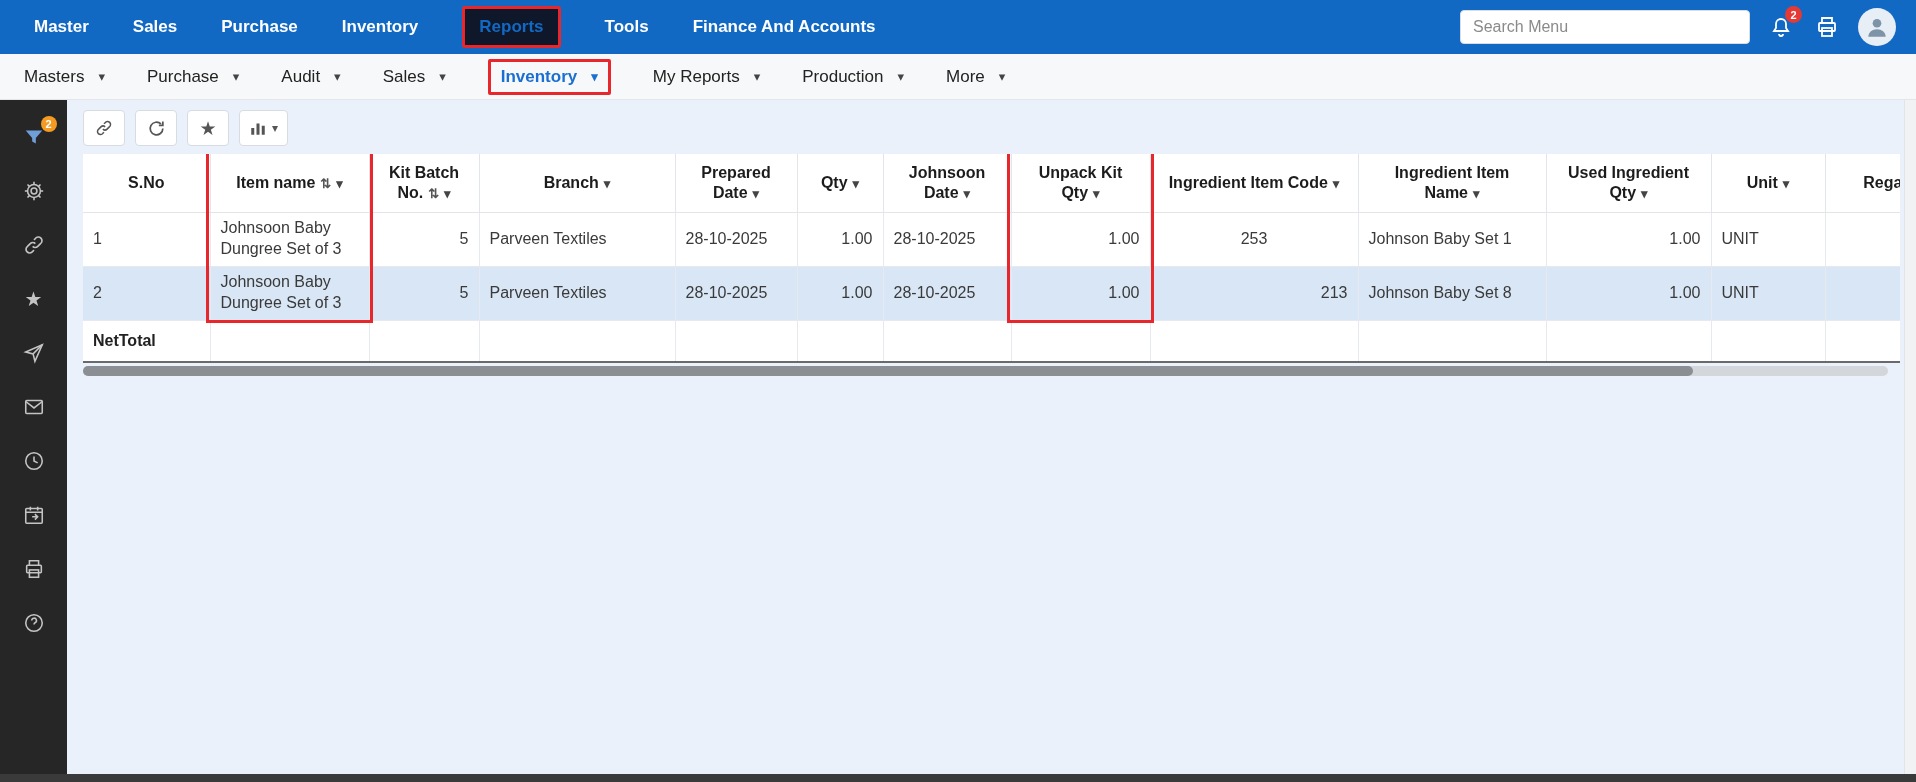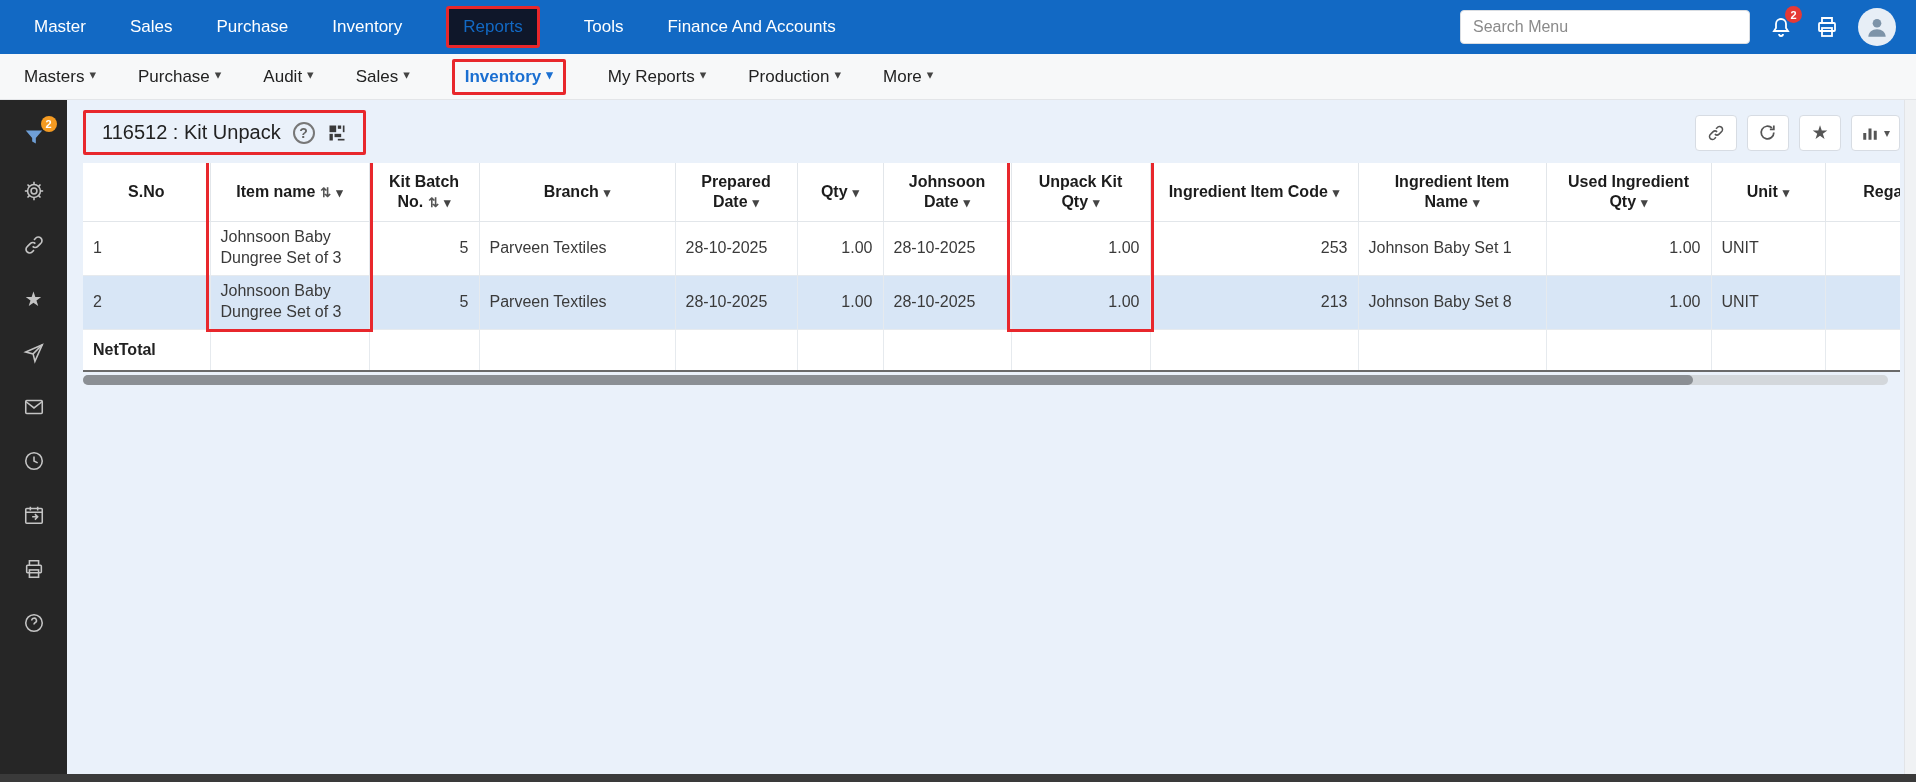--- a/index.html
+++ b/index.html
@@ -8,36 +8,36 @@
     --badge-orange:#f59b22; --notif-red:#e53935;
   }
   *{box-sizing:border-box; margin:0; padding:0;}
   body{font-family:"Liberation Sans", sans-serif; background:#fff;}
   #app{position:relative; width:1916px; height:782px; overflow:hidden; background:#fff;}
 
   
   .topbar{position:absolute; left:0; top:0; width:100%; height:54px; background:var(--topbar-blue);
     display:flex; align-items:center; padding:0 20px 0 34px;}
   .tn-items{display:flex; align-items:center; gap:44px;}
-  .tn-item{color:#fff; font-size:17px; font-weight:400; cursor:pointer; white-space:nowrap;}
+  .tn-item{color:#fff; font-size:17px; font-weight:700; cursor:pointer; white-space:nowrap;}
   .tn-item.active{background:#0f172a; color:var(--topbar-blue); border:3px solid var(--accent-red);
     border-radius:3px; padding:8px 14px;}
   .topbar-right{margin-left:auto; display:flex; align-items:center; gap:16px;}
   .search-box{width:290px; height:34px; border:1px solid #d9dde2; border-radius:4px; background:#fff;
     padding:0 12px; font-size:16px; color:#333; font-family:"Liberation Sans", sans-serif;}
   .search-box::placeholder{color:#8a8a8a;}
   .tb-icon{position:relative; width:30px; height:30px; display:flex; align-items:center; justify-content:center; cursor:pointer;}
   .notif-badge{position:absolute; top:-6px; right:-6px; min-width:17px; height:17px; border-radius:9px;
     background:var(--notif-red); color:#fff; font-size:11px; font-weight:700; display:flex; align-items:center; justify-content:center; padding:0 3px;}
   .avatar{width:38px; height:38px; border-radius:50%; background:#e7eef6; display:flex; align-items:center; justify-content:center; cursor:pointer;}
 
   
   .subnav{position:absolute; left:0; top:54px; width:100%; height:46px; background:#f7f8f9;
     border-bottom:1px solid #e3e5e8; display:flex; align-items:center; gap:42px; padding:0 24px;}
-  .sn-item{display:flex; align-items:flex-start; gap:5px; font-size:17px; color:#222; cursor:pointer; white-space:nowrap;}
+  .sn-item{display:flex; align-items:center; gap:14px; font-size:17px; color:#222; cursor:pointer; white-space:nowrap;}
   .sn-item .caret{font-size:13px; color:#444;}
   .sn-item.active{color:var(--active-blue); font-weight:700; border:3px solid var(--accent-red); border-radius:2px; padding:5px 10px;}
   .sn-item.active .caret{color:var(--active-blue);}
 
   
   .sidebar{position:absolute; left:0; top:100px; bottom:0; width:67px; background:var(--sidebar-dark);
     display:flex; flex-direction:column; align-items:center; gap:28px; padding-top:24px; z-index:3;}
   .sb-icon{position:relative; width:26px; height:26px; display:flex; align-items:center; justify-content:center; cursor:pointer;}
   .sb-badge{position:absolute; top:-8px; right:-10px; min-width:16px; height:16px; border-radius:8px;
     background:var(--badge-orange); color:#fff; font-size:11px; font-weight:700;
@@ -213,32 +213,20 @@
       <svg width="22" height="22" viewBox="0 0 24 24" fill="none" stroke="#c4c4c4" stroke-width="1.7">
         <circle cx="12" cy="12" r="9"></circle>
           <path d="M9.5 9.3a2.6 2.6 0 1 1 3.6 2.4c-.8.4-1.1 1-1.1 1.8"></path>
           <path d="M12 17h.01"></path>
       </svg>
     </div>
   </div>
 
   <div class="main">
     <div class="title-row">
-      <div class="title-box">
-        <span class="page-title">116512 : Kit Unpack</span>
-        <span class="help-circ">?</span>
-        <svg width="20" height="20" viewBox="0 0 24 24" fill="#3a3a3a">
-          <rect x="3" y="3" width="8" height="8"></rect>
-            <rect x="13" y="3" width="4" height="4"></rect>
-            <rect x="19" y="3" width="2" height="8"></rect>
-          <rect x="3" y="13" width="4" height="8"></rect>
-            <rect x="9" y="13" width="8" height="4"></rect>
-            <rect x="13" y="19" width="8" height="2"></rect>
-        </svg>
-      </div>
       <div class="toolbar">
         <div class="tool-btn">
           <svg width="18" height="18" viewBox="0 0 24 24" fill="none" stroke="#555" stroke-width="2">
             <path d="M10.5 13.5a4 4 0 0 0 5.6 0l3-3a4 4 0 1 0-5.6-5.6L12 6.4"></path>
             <path d="M13.5 10.5a4 4 0 0 0-5.6 0l-3 3a4 4 0 1 0 5.6 5.6L12 17.6"></path>
           </svg>
         </div>
         <div class="tool-btn">
           <svg width="19" height="19" viewBox="0 0 24 24" fill="none" stroke="#555" stroke-width="2.2">
             <path d="M20 12a8 8 0 1 1-2.4-5.7"></path>
@@ -296,21 +284,21 @@
           <tbody>
             <tr>
               <td style="text-align: left;">1</td>
               <td style="text-align: left;">Johnsoon Baby Dungree Set of 3</td>
               <td style="text-align: right;">5</td>
               <td style="text-align: left;">Parveen Textiles</td>
               <td style="text-align: left;">28-10-2025</td>
               <td style="text-align: right;">1.00</td>
               <td style="text-align: left;">28-10-2025</td>
               <td style="text-align: right;">1.00</td>
-              <td style="text-align: right;">253</td>
+              <td style="text-align: center;">253</td>
               <td style="text-align: left;">Johnson Baby Set 1</td>
               <td style="text-align: right;">1.00</td>
               <td style="text-align: left;">UNIT</td>
               <td style="text-align: left;"></td>
             </tr>
             <tr class="alt">
               <td style="text-align: left;">2</td>
               <td style="text-align: left;">Johnsoon Baby Dungree Set of 3</td>
               <td style="text-align: right;">5</td>
               <td style="text-align: left;">Parveen Textiles</td>

